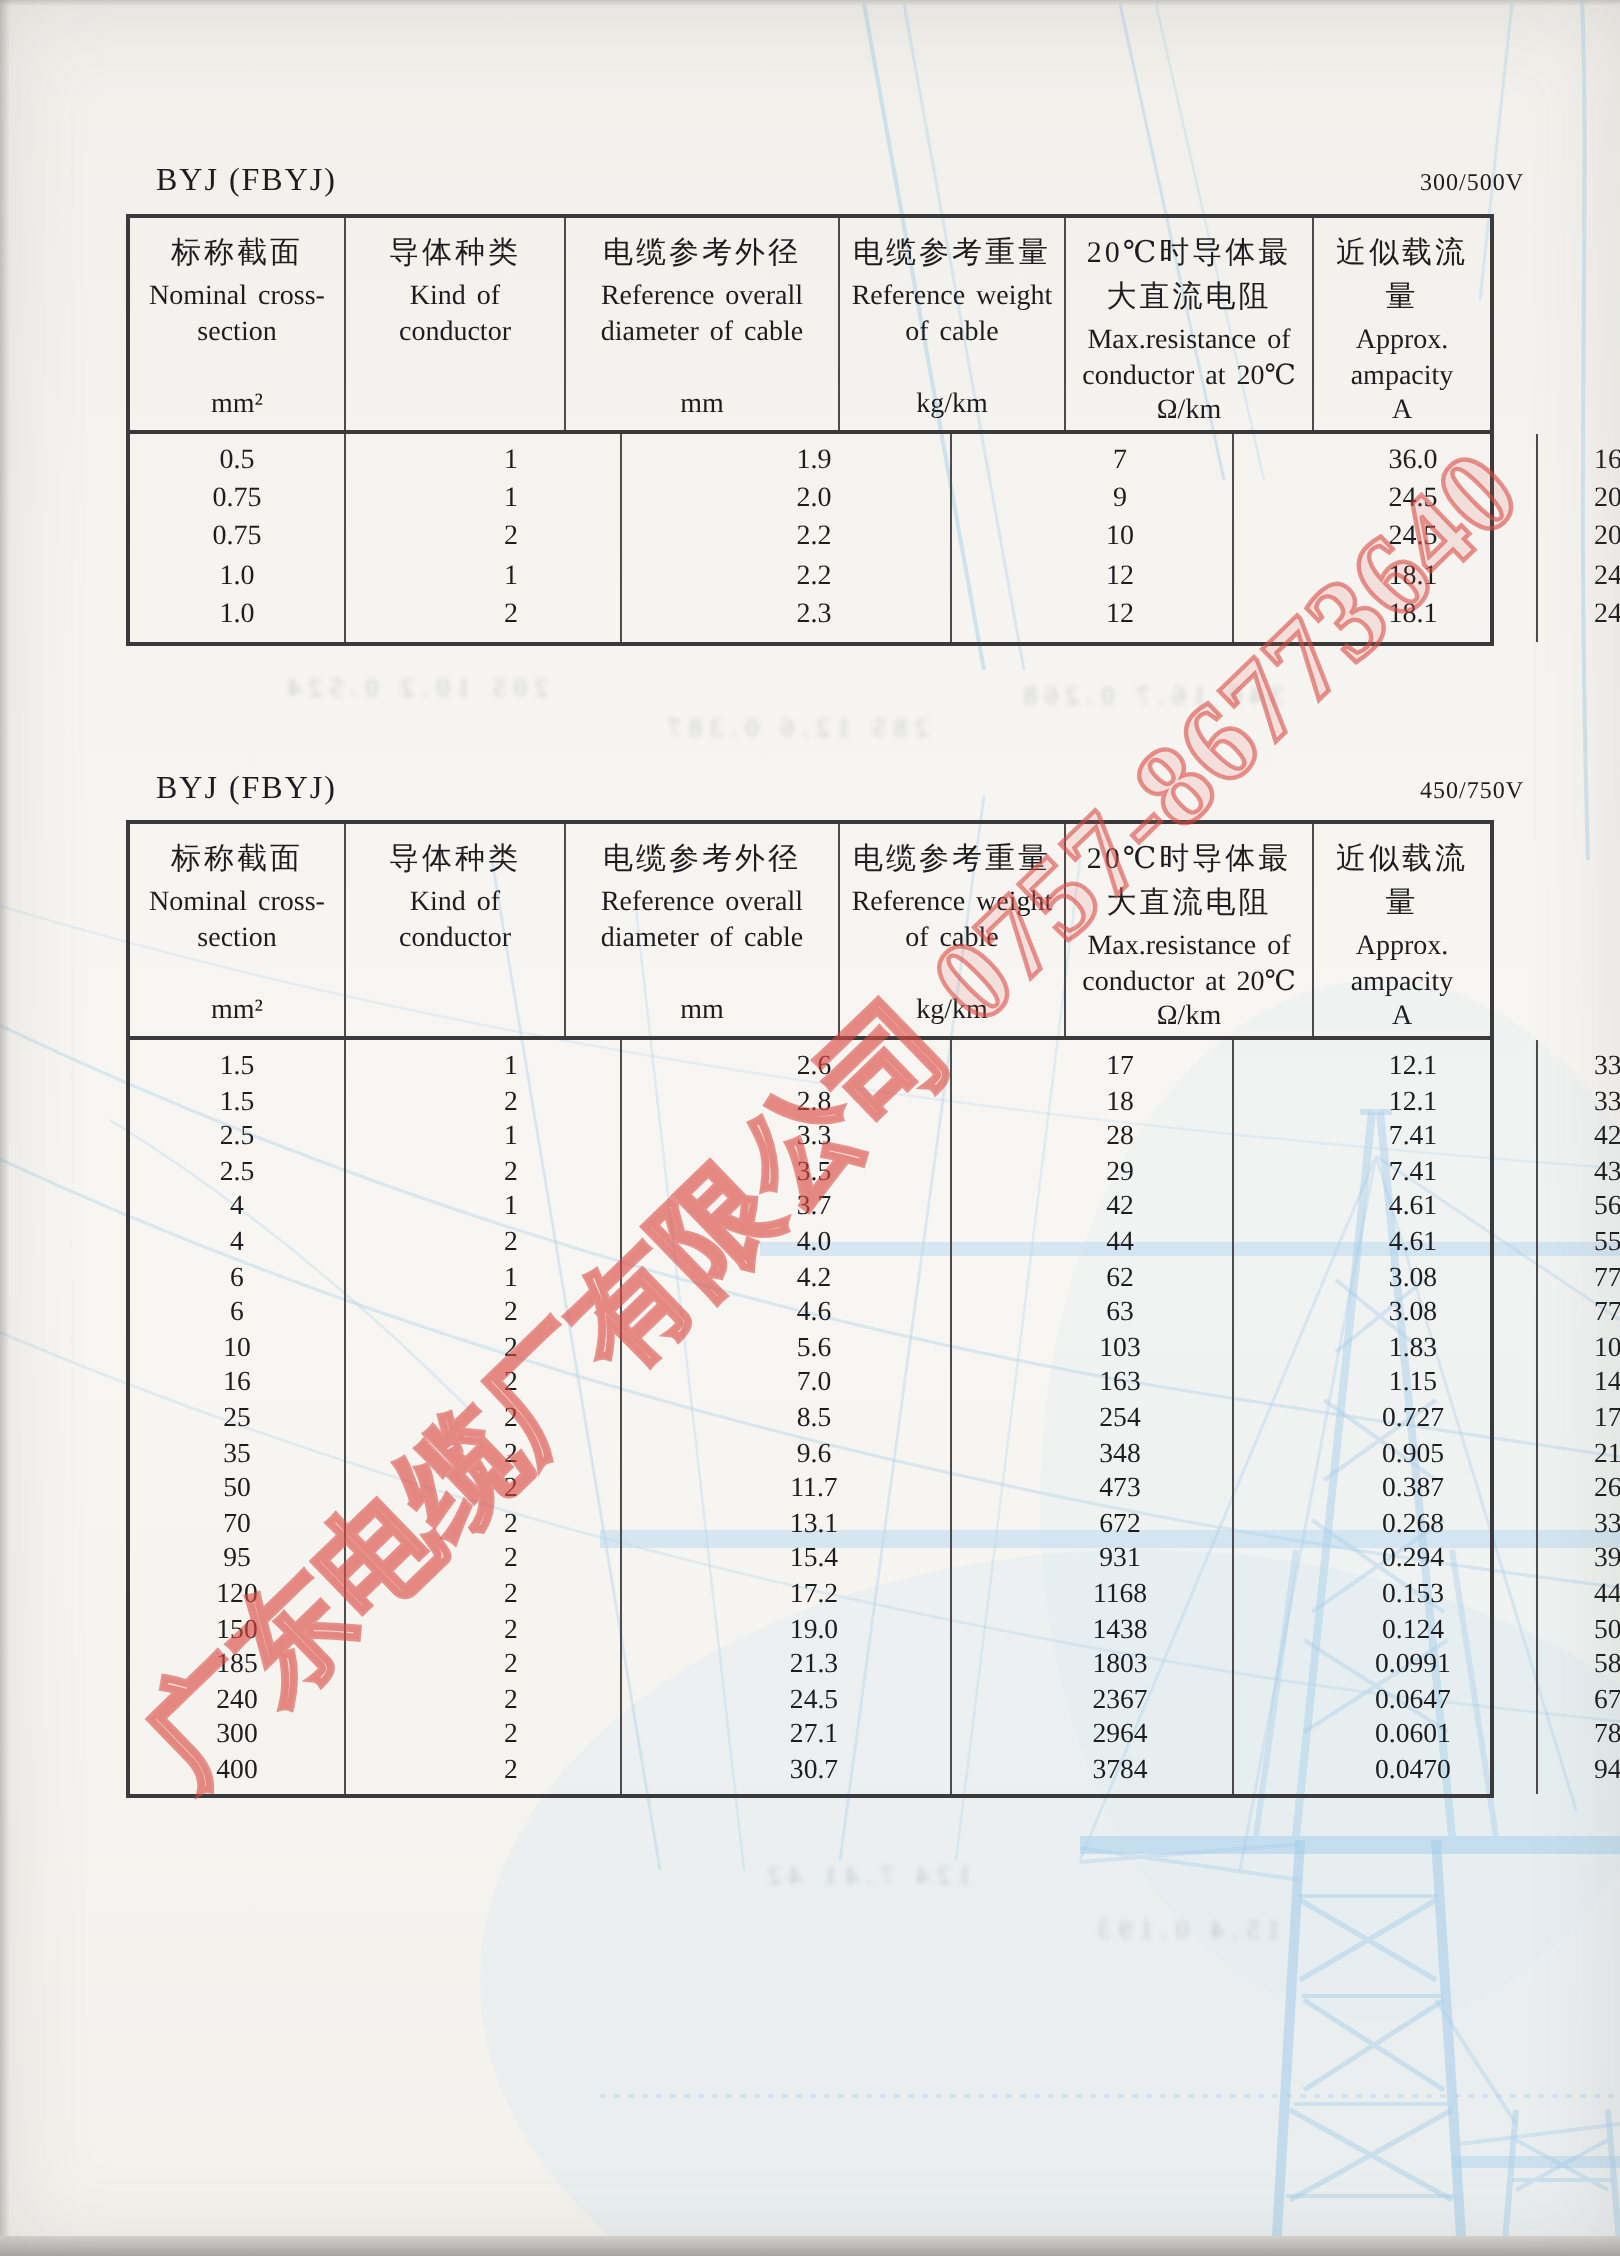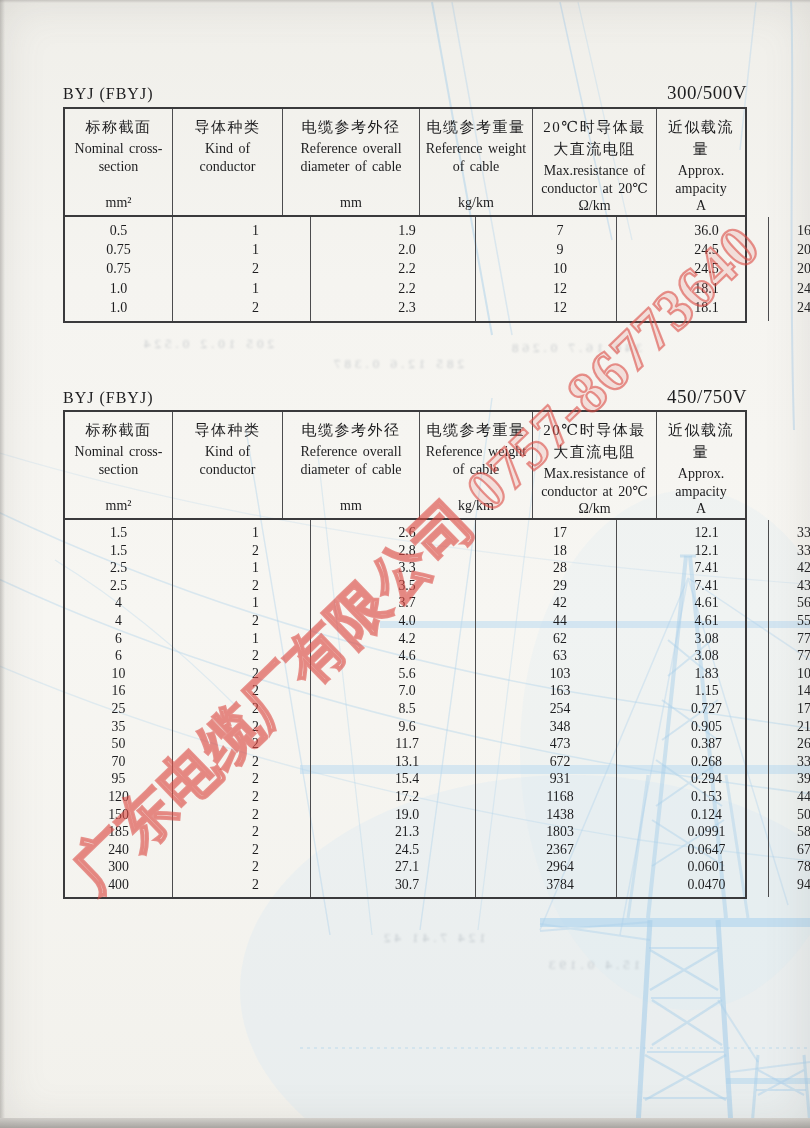--- a/index.html
+++ b/index.html
@@ -8,24 +8,24 @@
        font-family:"Liberation Serif","DejaVu Serif",serif;color:#1d1d1f;}
   #page{position:absolute;inset:0;}
   
   #bg{position:absolute;left:0;top:0;z-index:1;}
   
   .ghost{position:absolute;z-index:1;font-size:13px;color:#76828f;opacity:.33;
          filter:blur(1.2px);transform:scaleX(-1);letter-spacing:4px;white-space:nowrap;}
   #g0{left:140px;top:336px;} #g1{left:330px;top:356px;} #g2{left:508px;top:340px;}
   #g3{left:380px;top:930px;} #g4{left:545px;top:957px;}
   
-  .sec-title{position:absolute;left:63px;width:684px;display:flex;justify-content:space-between;
+  .sec-title{position:absolute;left:78px;width:684px;display:flex;justify-content:space-between;
              align-items:baseline;z-index:2;font-size:16px;letter-spacing:1px;}
   #st1{top:82px;} #st2{top:386px;}
-  .voltage{font-size:19px;letter-spacing:.5px;}
+  .voltage{font-size:12px;letter-spacing:.5px;}
   
   .tbl{position:absolute;left:63px;width:684px;border:2px solid #3a3a3c;z-index:2;
        box-sizing:border-box;background:transparent;}
   #t1{top:107px;} #t2{top:410px;}
   .cols{display:grid;grid-template-columns:108px 110px 137px 113px 124px 1fr;}
   .thead{border-bottom:2px solid #3a3a3c;}
   .th{height:106px;box-sizing:border-box;border-right:1.5px solid #4c4c4e;
       display:flex;flex-direction:column;align-items:center;padding:8px 3px 4px;}
   .th:last-child{border-right:none;align-items:center;}
   .th-zh{font-size:15px;letter-spacing:1.5px;text-align:center;line-height:1.45;}

